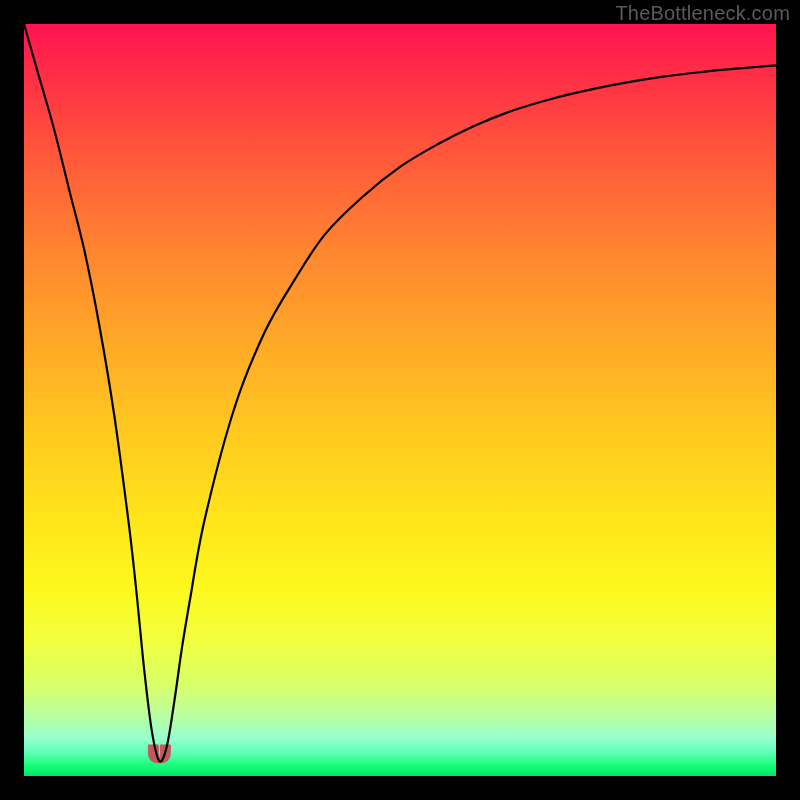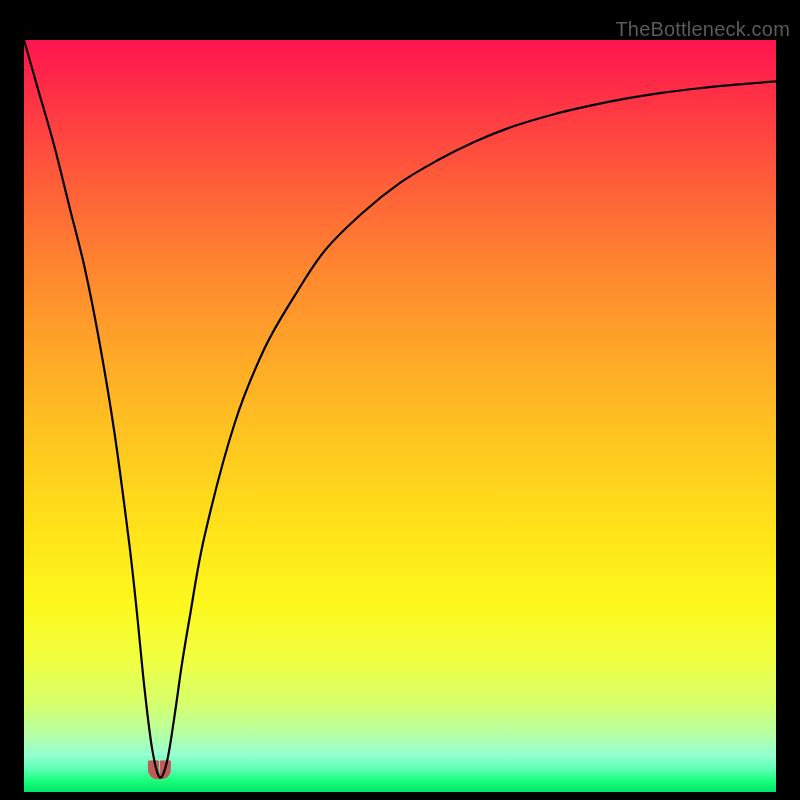--- a/index.html
+++ b/index.html
@@ -6,21 +6,21 @@
     margin: 0;
     padding: 0;
     width: 800px;
     height: 800px;
     overflow: hidden;
     background: #000;
     font-family: Arial, Helvetica, sans-serif;
   }
   .frame {
     position: absolute;
-    left: 0; top: 16px;
+    left: 0; top: 0;
     width: 800px; height: 588px;
     background: #000;
   }
   .plot {
     position: absolute;
     left: 24px;
     top: 24px;
     width: 752px;
     height: 752px;
     overflow: hidden;

